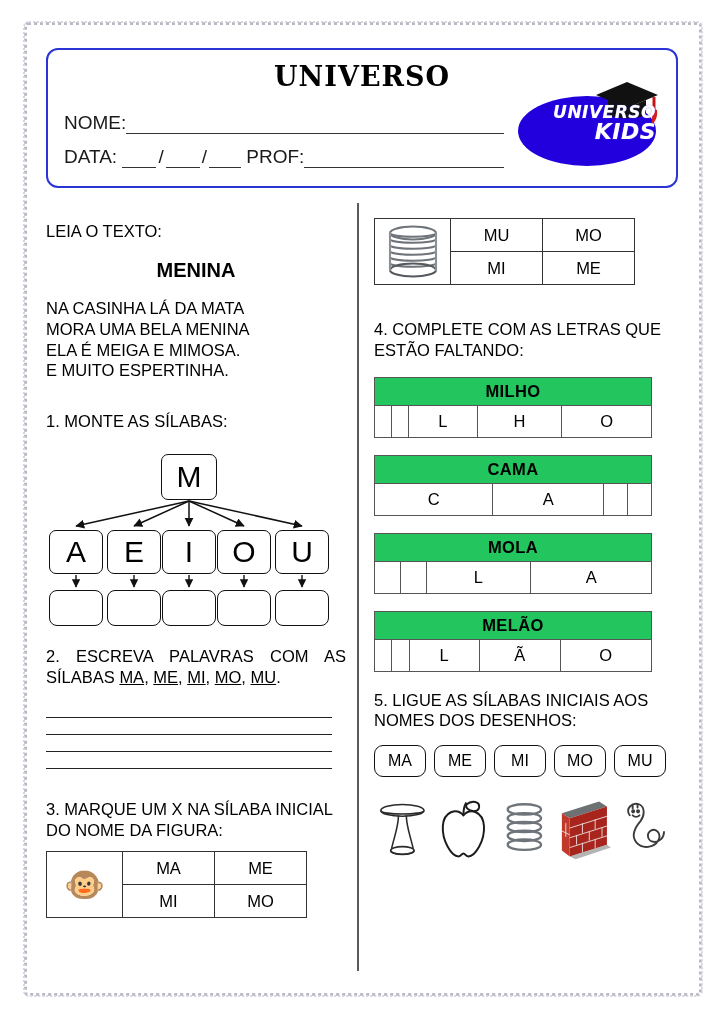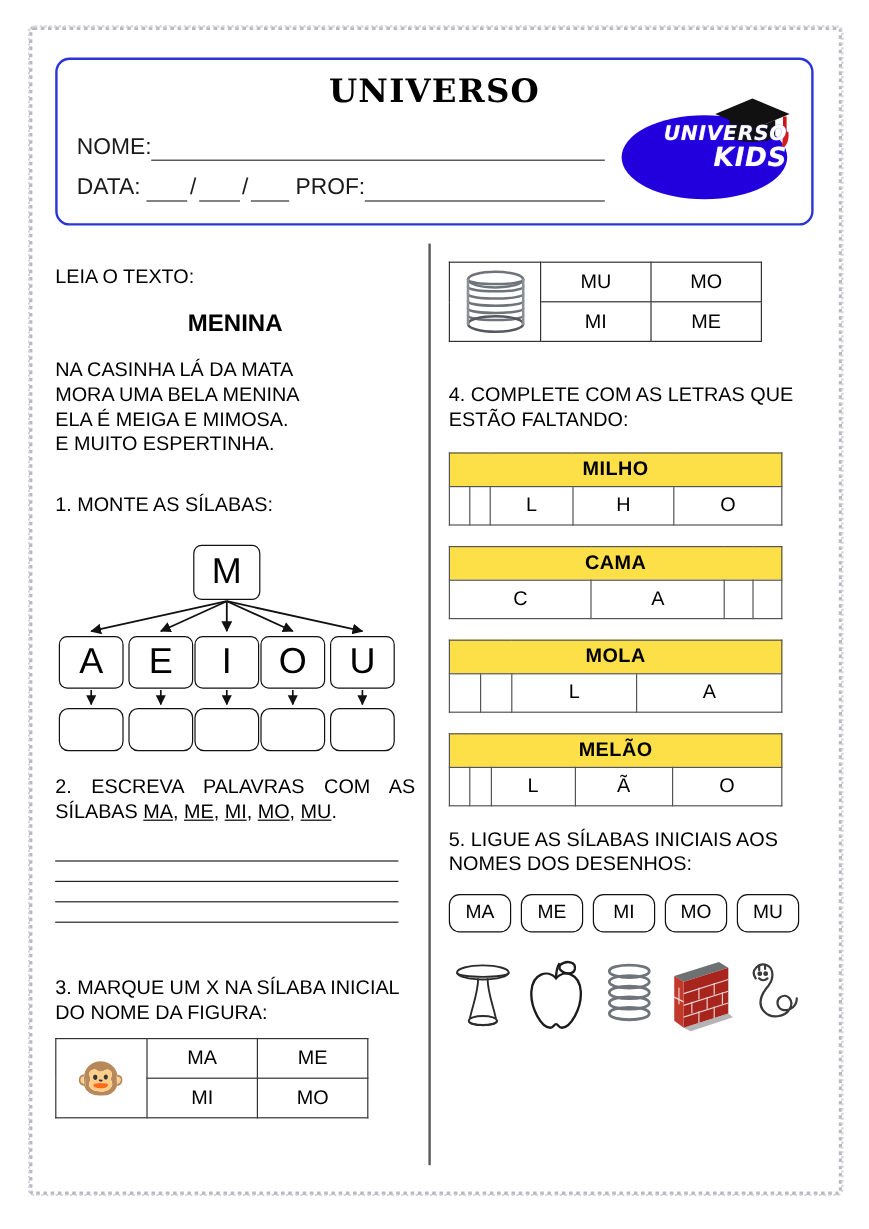--- a/index.html
+++ b/index.html
@@ -180,21 +180,21 @@
   
   .spring-wrap{ display:flex; align-items:center; justify-content:center; }
 
   
   .wordtable{
     width:278px;
     border:1.5px solid #555;
     margin-bottom:17px;
   }
   .wordtable .wt-head{
-    background:#fde047;
+    background:#22c55e;
     border:1.5px solid #555;
     font-weight:bold;
     font-size:16.5px;
     text-align:center;
     height:28px;
     letter-spacing:0.4px;
   }
   .wordtable td.wt-cell{
     border:1.3px solid #555;
     height:32px;
@@ -312,21 +312,21 @@
 
     <div class="q" style="margin-top:22px;"><span>2. ESCREVA PALAVRAS COM AS SÍLABAS </span><u>MA</u>, <u>ME</u>, <u>MI</u>, <u>MO</u>, <u>MU</u><span>.</span></div>
 
     <div class="write-lines">
       <div class="write-line"></div>
       <div class="write-line"></div>
       <div class="write-line"></div>
       <div class="write-line"></div>
     </div>
 
-    <div class="q-nojust" style="margin-top:44px;">3. MARQUE UM X NA SÍLABA INICIAL DO NOME DA FIGURA:</div>
+    <div class="q-nojust" style="margin-top:30px;">3. MARQUE UM X NA SÍLABA INICIAL DO NOME DA FIGURA:</div>
 
     <table class="pickbox">
       <tbody>
           <tr>
         <td class="pick-img-cell" rowspan="2">
           <div class="monkey">🐵</div>
         </td>
         <td class="pick-opt">MA</td>
         <td class="pick-opt">ME</td>
       </tr>

